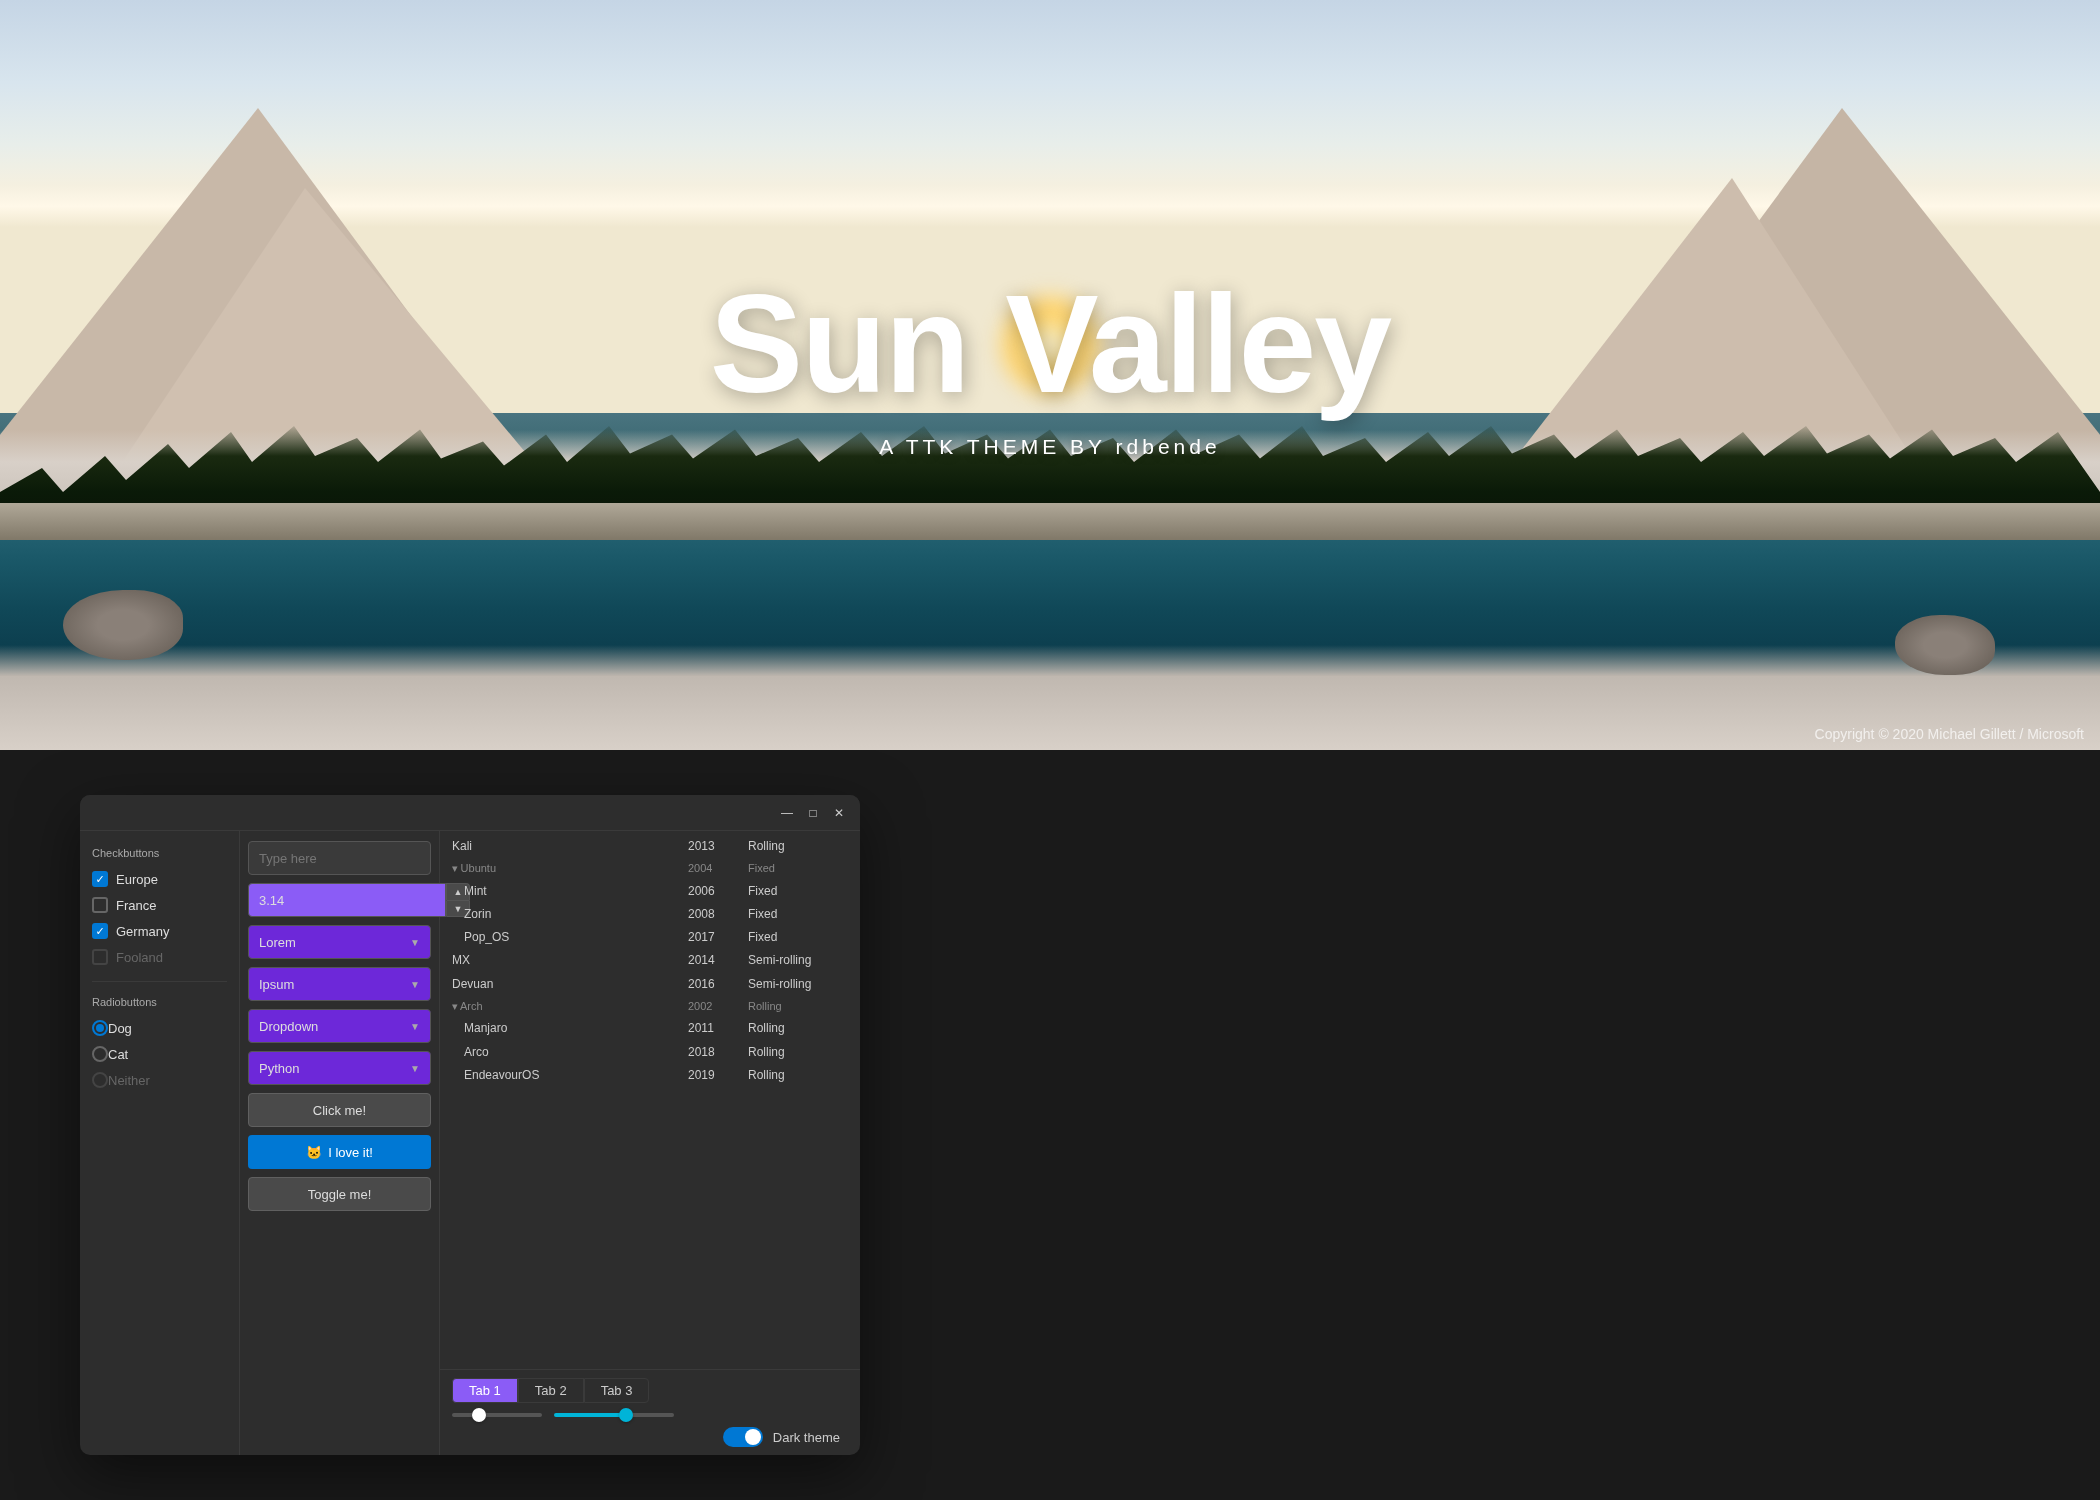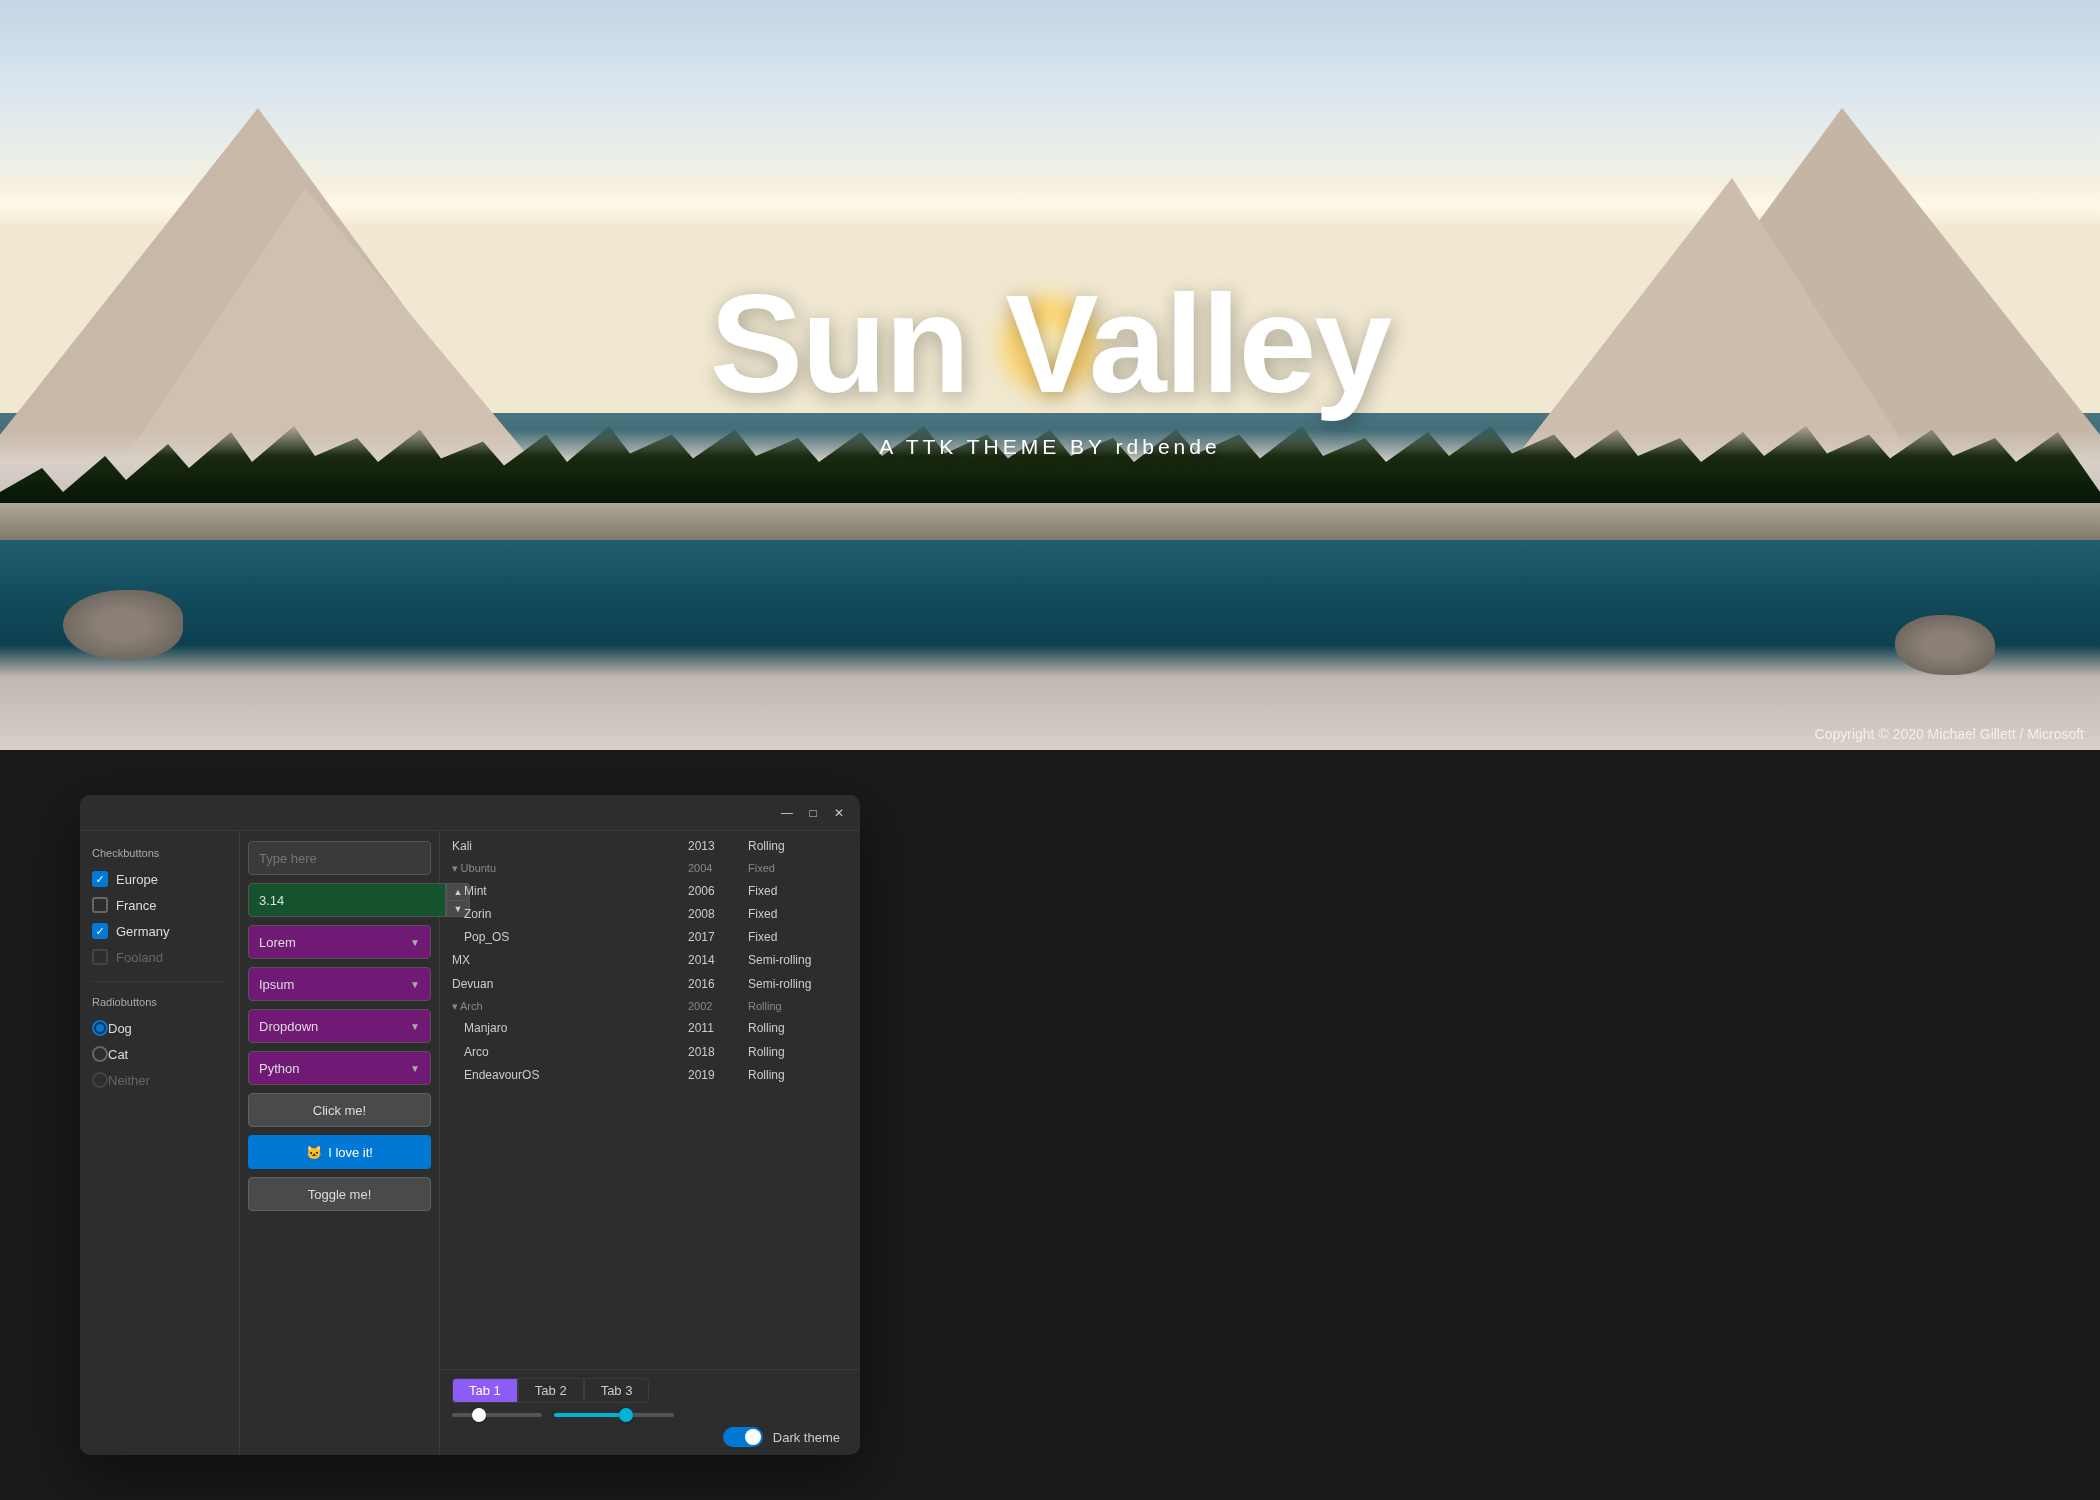--- a/index.html
+++ b/index.html
@@ -383,21 +383,21 @@
 
     .spinner-container {
       display: flex;
       align-items: center;
       width: 100%;
     }
 
     .spinner-input {
       flex: 1;
       height: 34px;
-      background: #14532d;
+      background: #8b5cf6;
       border: 1px solid #555;
       border-radius: 4px 0 0 4px;
       padding: 0 10px;
       color: #ddd;
       font-size: 13px;
       outline: none;
     }
 
     .spinner-btns {
       display: flex;
@@ -423,21 +423,21 @@
       border-bottom: none;
     }
 
     .spin-btn:last-child {
       border-radius: 0 0 4px 0;
     }
 
     .dropdown {
       width: 100%;
       height: 34px;
-      background: #701a75;
+      background: #6d28d9;
       border: 1px solid #555;
       border-radius: 4px;
       padding: 0 10px;
       color: #ddd;
       font-size: 13px;
       display: flex;
       align-items: center;
       justify-content: space-between;
       cursor: pointer;
     }

